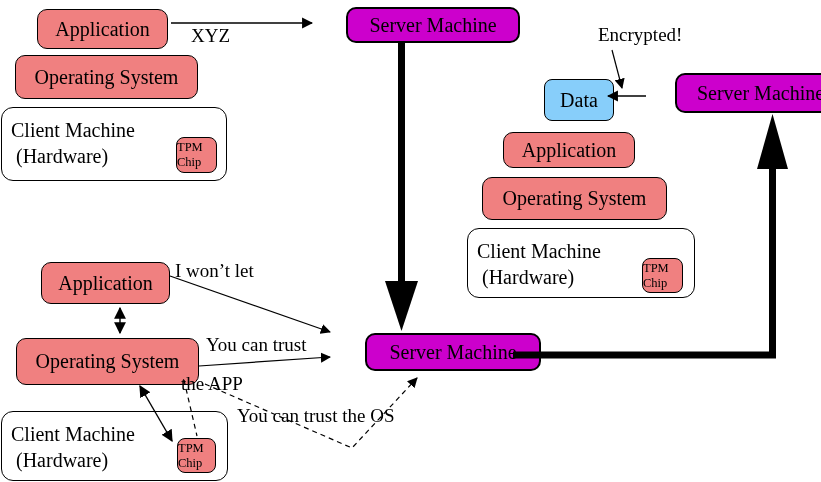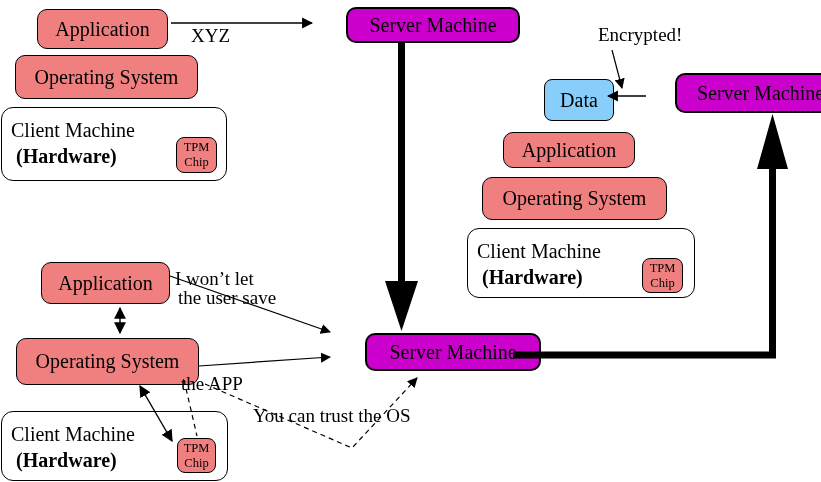--- a/index.html
+++ b/index.html
@@ -10,25 +10,25 @@
   .box{
     position:absolute;display:flex;align-items:center;justify-content:center;
     box-sizing:border-box;border:1.5px solid #000;border-radius:10px;
     font-size:20px;white-space:nowrap;
   }
   .component{background:var(--component-fill,#F08080);}
   .server{background:var(--server-fill,#CC00CC);border-width:2px;margin-left:28px;}
   .data{background:var(--data-fill,#87CEFA);border-radius:8px;}
   .clientbox{background:#ffffff;border-width:1.3px;border-radius:12px;justify-content:flex-start;align-items:flex-start;}
   .client-label{padding:9px 0 0 9px;font-size:20px;line-height:26px;}
-  .client-label .l2{padding-left:5px;font-weight:bold;}
+  .client-label .l2{padding-left:5px;}
   .tpm{
     position:absolute;box-sizing:border-box;border:1.5px solid #000;border-radius:8px;
     background:var(--component-fill,#F08080);font-size:12.5px;line-height:15px;
-    display:flex;flex-direction:column;align-items:center;justify-content:center;
+    display:flex;flex-direction:column;justify-content:center;
   }
   .ann{position:absolute;font-size:19px;line-height:22px;white-space:nowrap;}
   svg.lines{position:absolute;left:0;top:0;pointer-events:none;}
 </style>
 </head>
 <body>
 
 <div id="canvas">
 
   <div class="box component" style="left:37px;top:9px;width:131px;height:40px;">Application</div>
@@ -117,20 +117,20 @@
 
     <line x1="199" y1="366" x2="330" y2="357" stroke="#000" stroke-width="1.2" marker-end="url(#ah)"></line>
 
     <path d="M205,384 L352,448 L417,378" stroke="#000" stroke-width="1.2" fill="none" stroke-dasharray="5,4" marker-end="url(#ah)"></path>
   </svg>
 
   <div class="ann" style="left:191px;top:25px;text-align:center;">XYZ</div>
 
   <div class="ann" style="left:598px;top:24px;">Encrypted!</div>
 
-  <div class="ann" style="left:175px;top:268px;">I won’t let</div>
-  <div class="ann" style="left:178px;top:287px;">the user save</div>
+  <div class="ann" style="left:175px;top:260px;">I won’t let</div>
 
+  <div class="ann" style="left:206px;top:334px;">You can trust</div>
   <div class="ann" style="left:181px;top:357px;margin-top:16px;">the APP</div>
 
-  <div class="ann" style="left:253px;top:405px;">You can trust the OS</div>
+  <div class="ann" style="left:237px;top:405px;">You can trust the OS</div>
 
 </div>
 
 </body></html>

